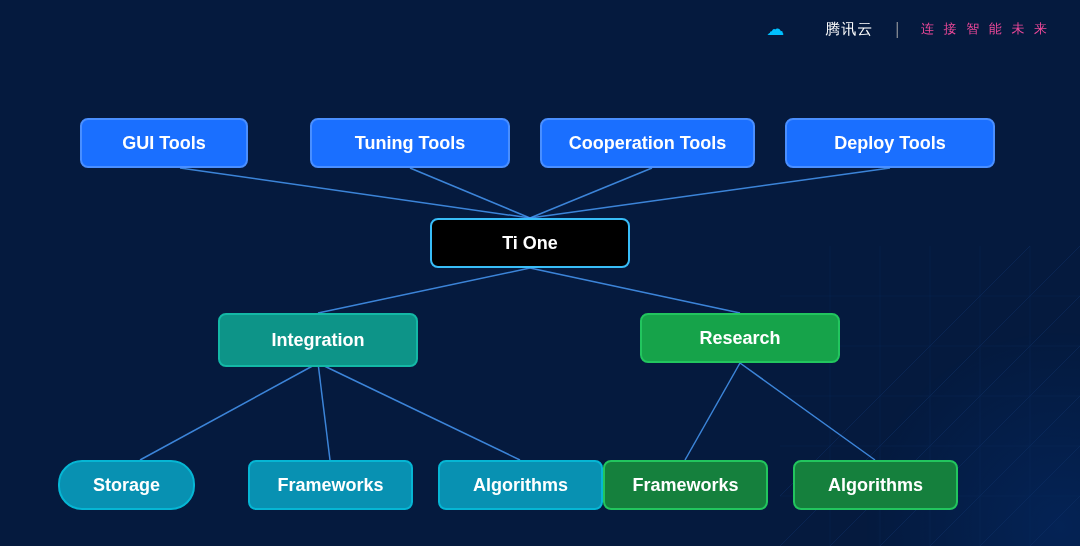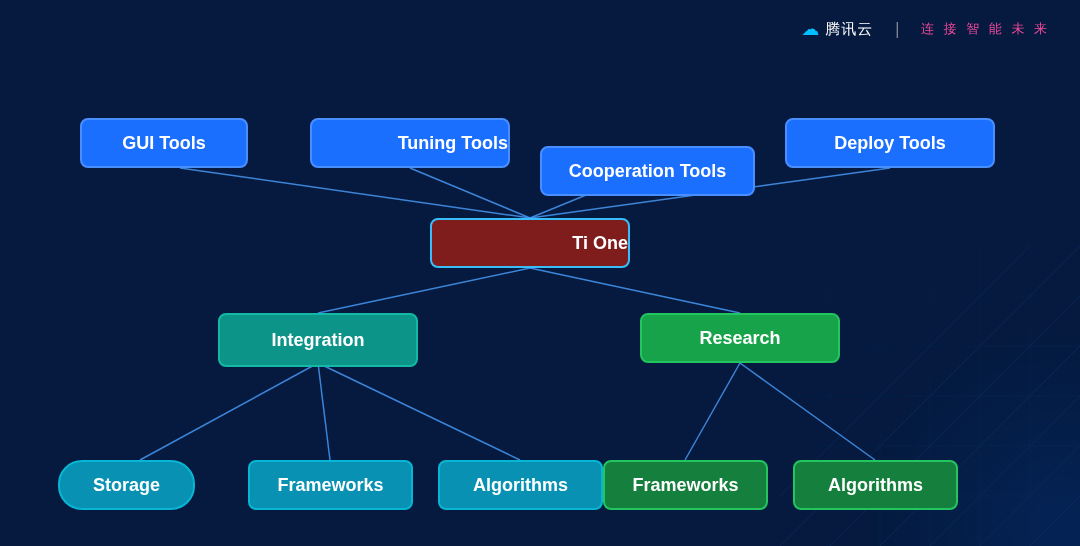--- a/index.html
+++ b/index.html
@@ -45,20 +45,21 @@
     .logo-icon {
       color: #00c0ff;
       font-size: 18px;
     }
 
     .logo-text {
       color: white;
       font-size: 15px;
       font-weight: 500;
       letter-spacing: 1px;
+      margin-left: 35px;
     }
 
     .divider-v {
       color: #aaa;
       font-size: 16px;
       margin: 0 6px;
     }
 
     .tagline {
       color: #ec4899;
@@ -99,23 +100,22 @@
     }
 
     
     .node-blue {
       background: #1a6fff;
       border: 2px solid #4a8fff;
     }
 
     
     .node-tiOne {
-      background: #7f1d1d;
+      background: #000000;
       border: 2px solid #38bdf8;
-      justify-content: flex-end;
     }
 
     
     .node-teal {
       background: #0d9488;
       border: 2px solid #14b8a6;
     }
 
     
     .node-green {
@@ -203,25 +203,25 @@
 
   <line x1="740" y1="363" x2="875" y2="460" stroke="#4a9fff" stroke-width="1.5" opacity="0.8"></line>
 </svg>
 
 <div class="diagram">
 
   <div class="node node-blue" style="left:80px; top:118px; width:168px; height:50px;">
     <span>GUI Tools</span>
   </div>
 
-  <div class="node node-blue" style="left:310px; top:118px; width:200px; height:50px;justify-content:flex-end;">
+  <div class="node node-blue" style="left:310px; top:118px; width:200px; height:50px;">
     <span>Tuning Tools</span>
   </div>
 
-  <div class="node node-blue" style="left:540px; top:118px; width:215px; height:50px;margin-top:28px;">
+  <div class="node node-blue" style="left:540px; top:118px; width:215px; height:50px;">
     <span>Cooperation Tools</span>
   </div>
 
   <div class="node node-blue" style="left:785px; top:118px; width:210px; height:50px;">
     <span>Deploy Tools</span>
   </div>
 
   <div class="node node-tiOne" style="left:430px; top:218px; width:200px; height:50px;">
     <span>Ti One</span>
   </div>

